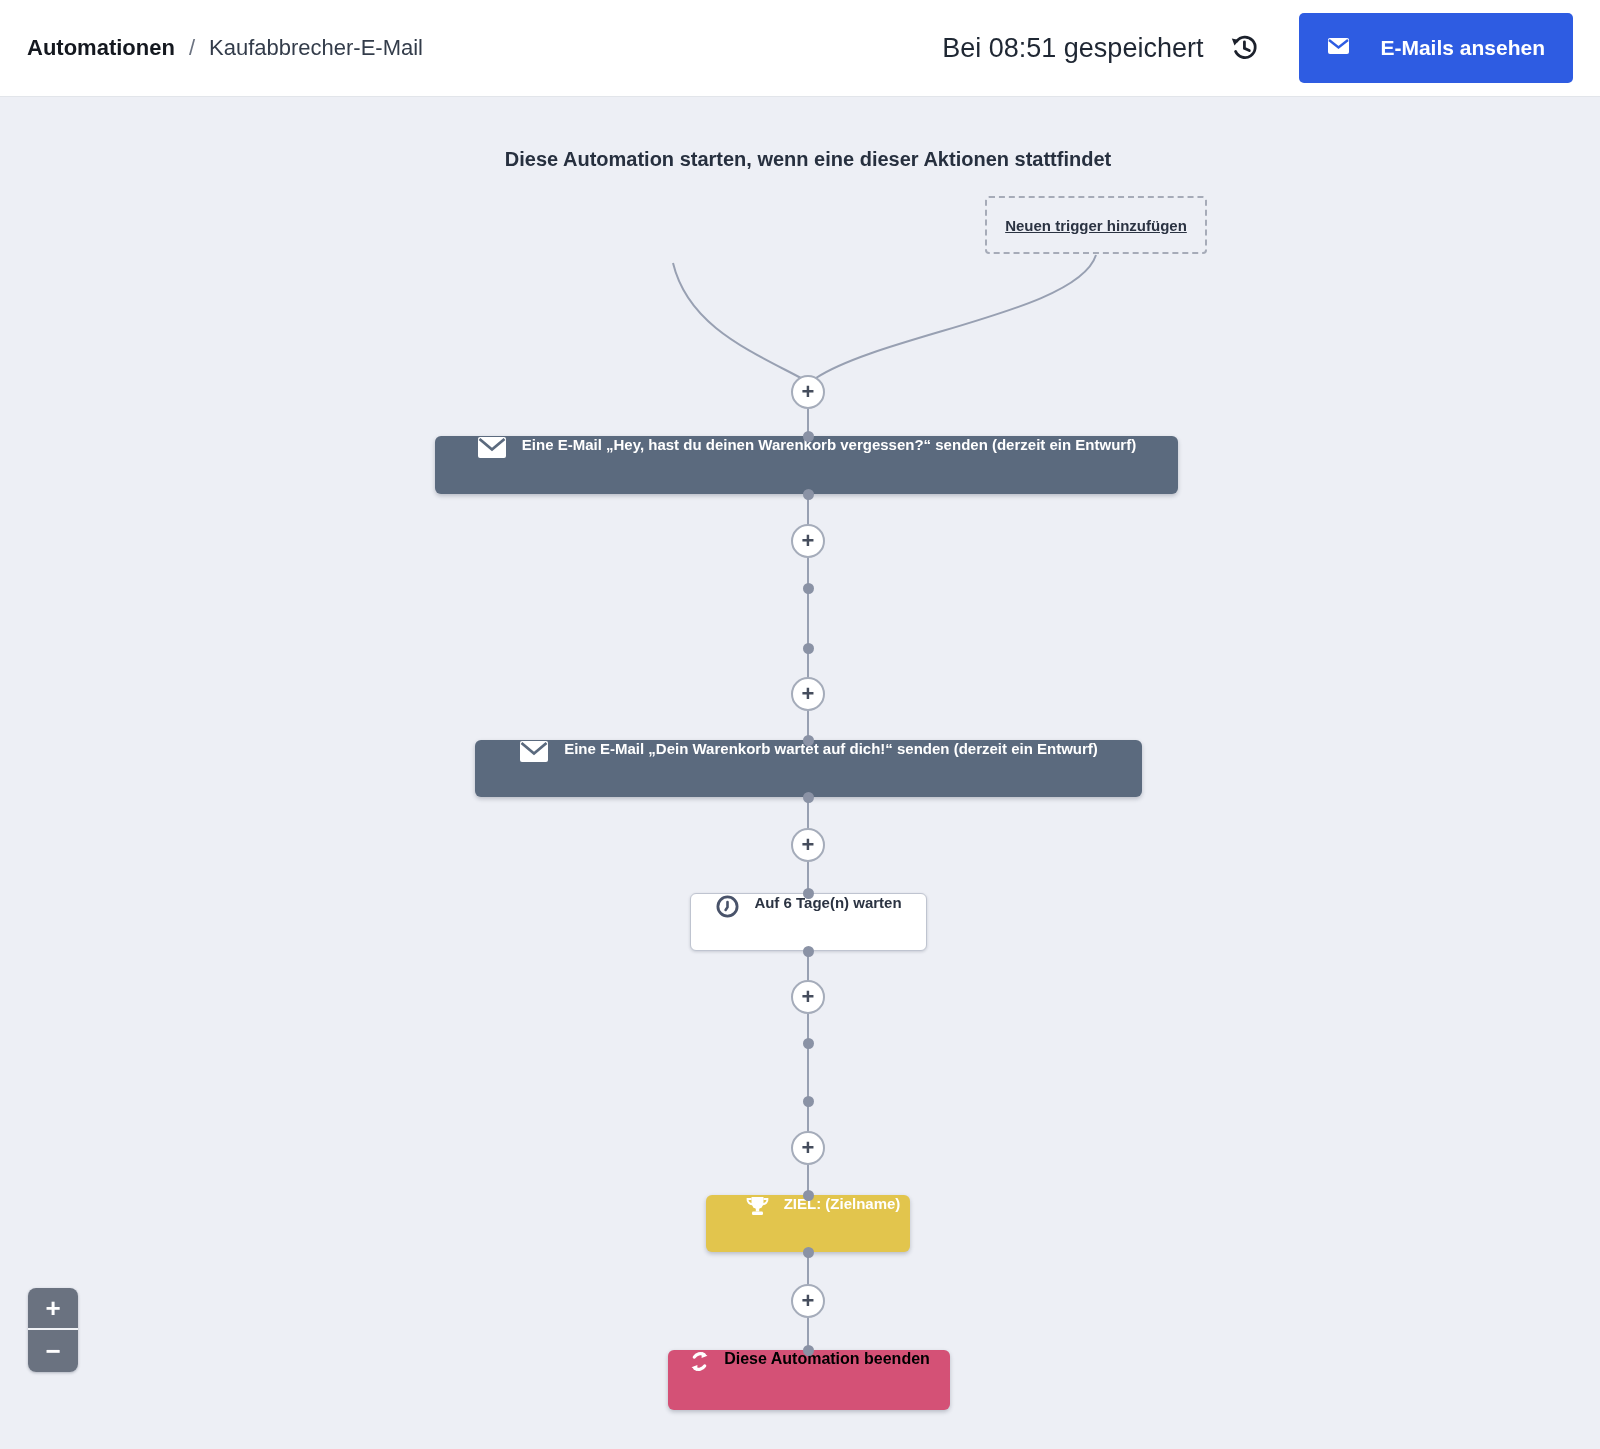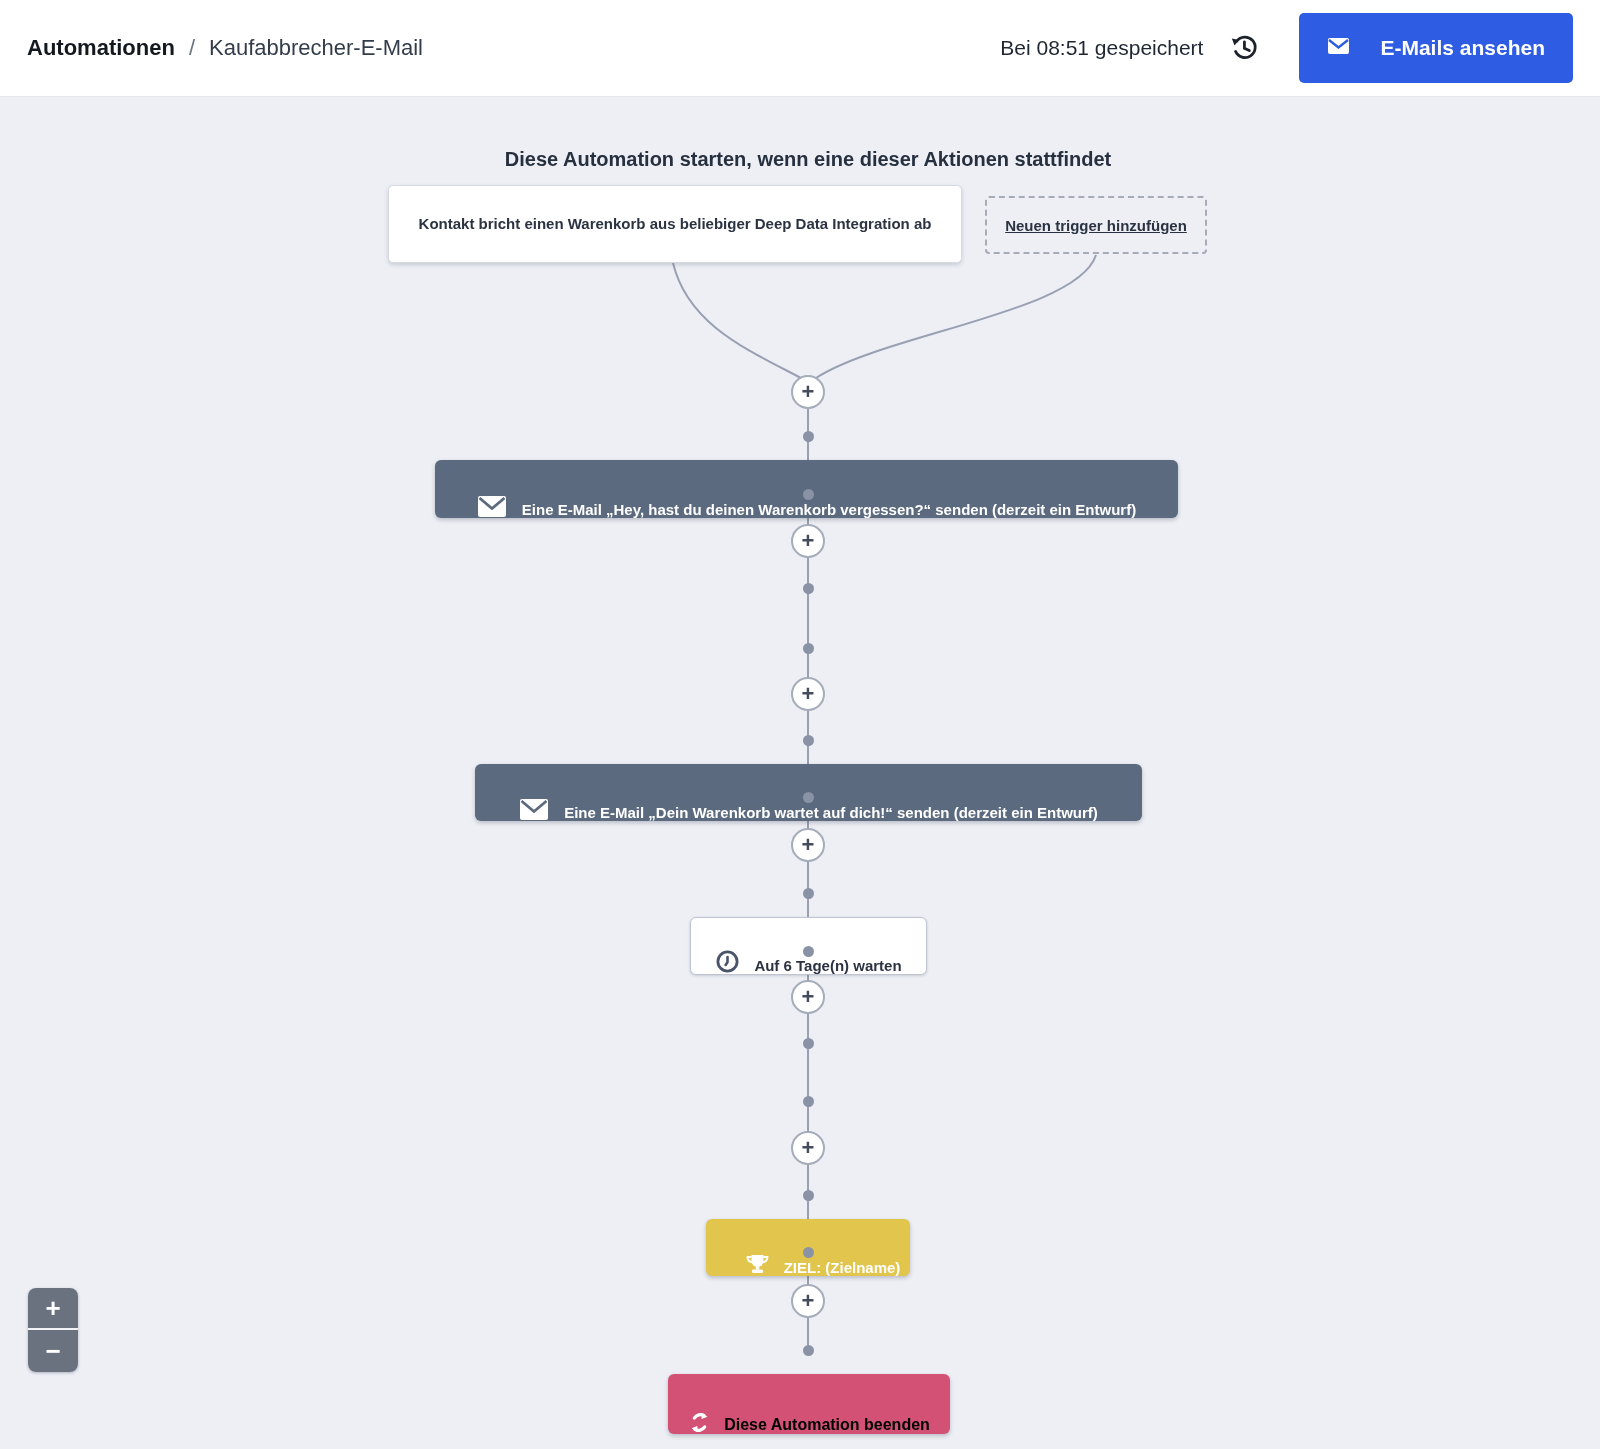--- a/index.html
+++ b/index.html
@@ -10,21 +10,21 @@
   
   .header {
     position:absolute; top:0; left:0; width:1600px; height:97px;
     background:#ffffff; border-bottom:1px solid #e2e5ea;
     display:flex; align-items:center; padding:0 27px; z-index:10;
   }
   .breadcrumb { display:flex; align-items:center; gap:14px; font-size:22px; color:#333c4a; }
   .breadcrumb .crumb-section { font-weight:bold; color:#14181f; cursor:pointer; }
   .breadcrumb .crumb-sep { color:#6b7280; }
   .header-right { margin-left:auto; display:flex; align-items:center; }
-  .saved-status { font-size:21px; color:#1f2733; }
+  .saved-status { font-size:27px; color:#1f2733; }
   .history-btn { margin-left:24px; width:34px; height:34px; display:flex; align-items:center; justify-content:center; cursor:pointer; }
   .primary-btn {
     margin-left:38px; height:70px; min-width:260px; padding:0 28px;
     background:#2e5ce2; color:#fff; border:none; border-radius:5px;
     font-family:"Liberation Sans", sans-serif; font-size:21px; font-weight:bold;
     display:flex; align-items:center; gap:30px; cursor:pointer;
   }
 
   
   .flow-title {
@@ -43,24 +43,23 @@
   }
   .dashed-box {
     position:absolute; left:985px; top:196px; width:222px; height:58px;
     border:2px dashed #a6abb8; border-radius:4px;
     display:flex; align-items:center; justify-content:center; text-align:center;
     font-size:15px; font-weight:bold; color:#2b3342; z-index:2; cursor:pointer;text-decoration:underline;
   }
 
   .node {
     position:absolute; z-index:2; border-radius:6px;
-    display:flex; align-items:flex-end; justify-content:center;
+    display:flex; align-items:flex-start; justify-content:center;
     font-size:15px; font-weight:bold; white-space:nowrap; cursor:pointer;
     box-shadow:0 2px 4px rgba(30,40,60,.25);
-    margin-top:24px;
   }
   .node .icon { display:flex; align-items:center; }
   .node-email { background:#5b6a7e; color:#ffffff; gap:15px; }
   .node-wait  { background:#ffffff; color:#2b3342; border:1.5px solid #bfc4d0; gap:14px; box-shadow:0 1px 3px rgba(30,40,60,.18); }
   .node-goal  { background:#e2c54d; color:#ffffff; gap:13px;padding-left:28px; }
   .node-end   { background:#d45176; color:#000000; gap:13px; font-size:16px; }
 
   .plus-btn {
     position:absolute; width:34px; height:34px; border-radius:50%;
     background:#ffffff; border:2px solid #a5acba; color:#454d5d;
@@ -121,21 +120,20 @@
   <svg class="wires" width="1600" height="1449" viewBox="0 0 1600 1449">
     <g fill="none" stroke="#98a0b2" stroke-width="2">
       <path d="M673 263 C 688 325, 748 350, 801 378"></path>
       <path d="M1096 255 C 1078 312, 884 334, 816 378"></path>
       <path d="M808 377 L 808 1350"></path>
     </g>
   </svg>
 
   <div class="flow-title">Diese Automation starten, wenn eine dieser Aktionen stattfindet</div>
 
-  <div class="trigger-box">Kontakt bricht einen Warenkorb aus beliebiger Deep Data Integration ab</div>
   <div class="dashed-box">Neuen trigger hinzufügen</div>
 
   <button class="plus-btn" style="left:791px; top:375px;">+</button>
   <button class="plus-btn" style="left:791px; top:524px;">+</button>
   <button class="plus-btn" style="left:791px; top:677px;">+</button>
   <button class="plus-btn" style="left:791px; top:828px;">+</button>
   <button class="plus-btn" style="left:791px; top:980px;">+</button>
   <button class="plus-btn" style="left:791px; top:1131px;">+</button>
   <button class="plus-btn" style="left:791px; top:1284px;">+</button>
 

